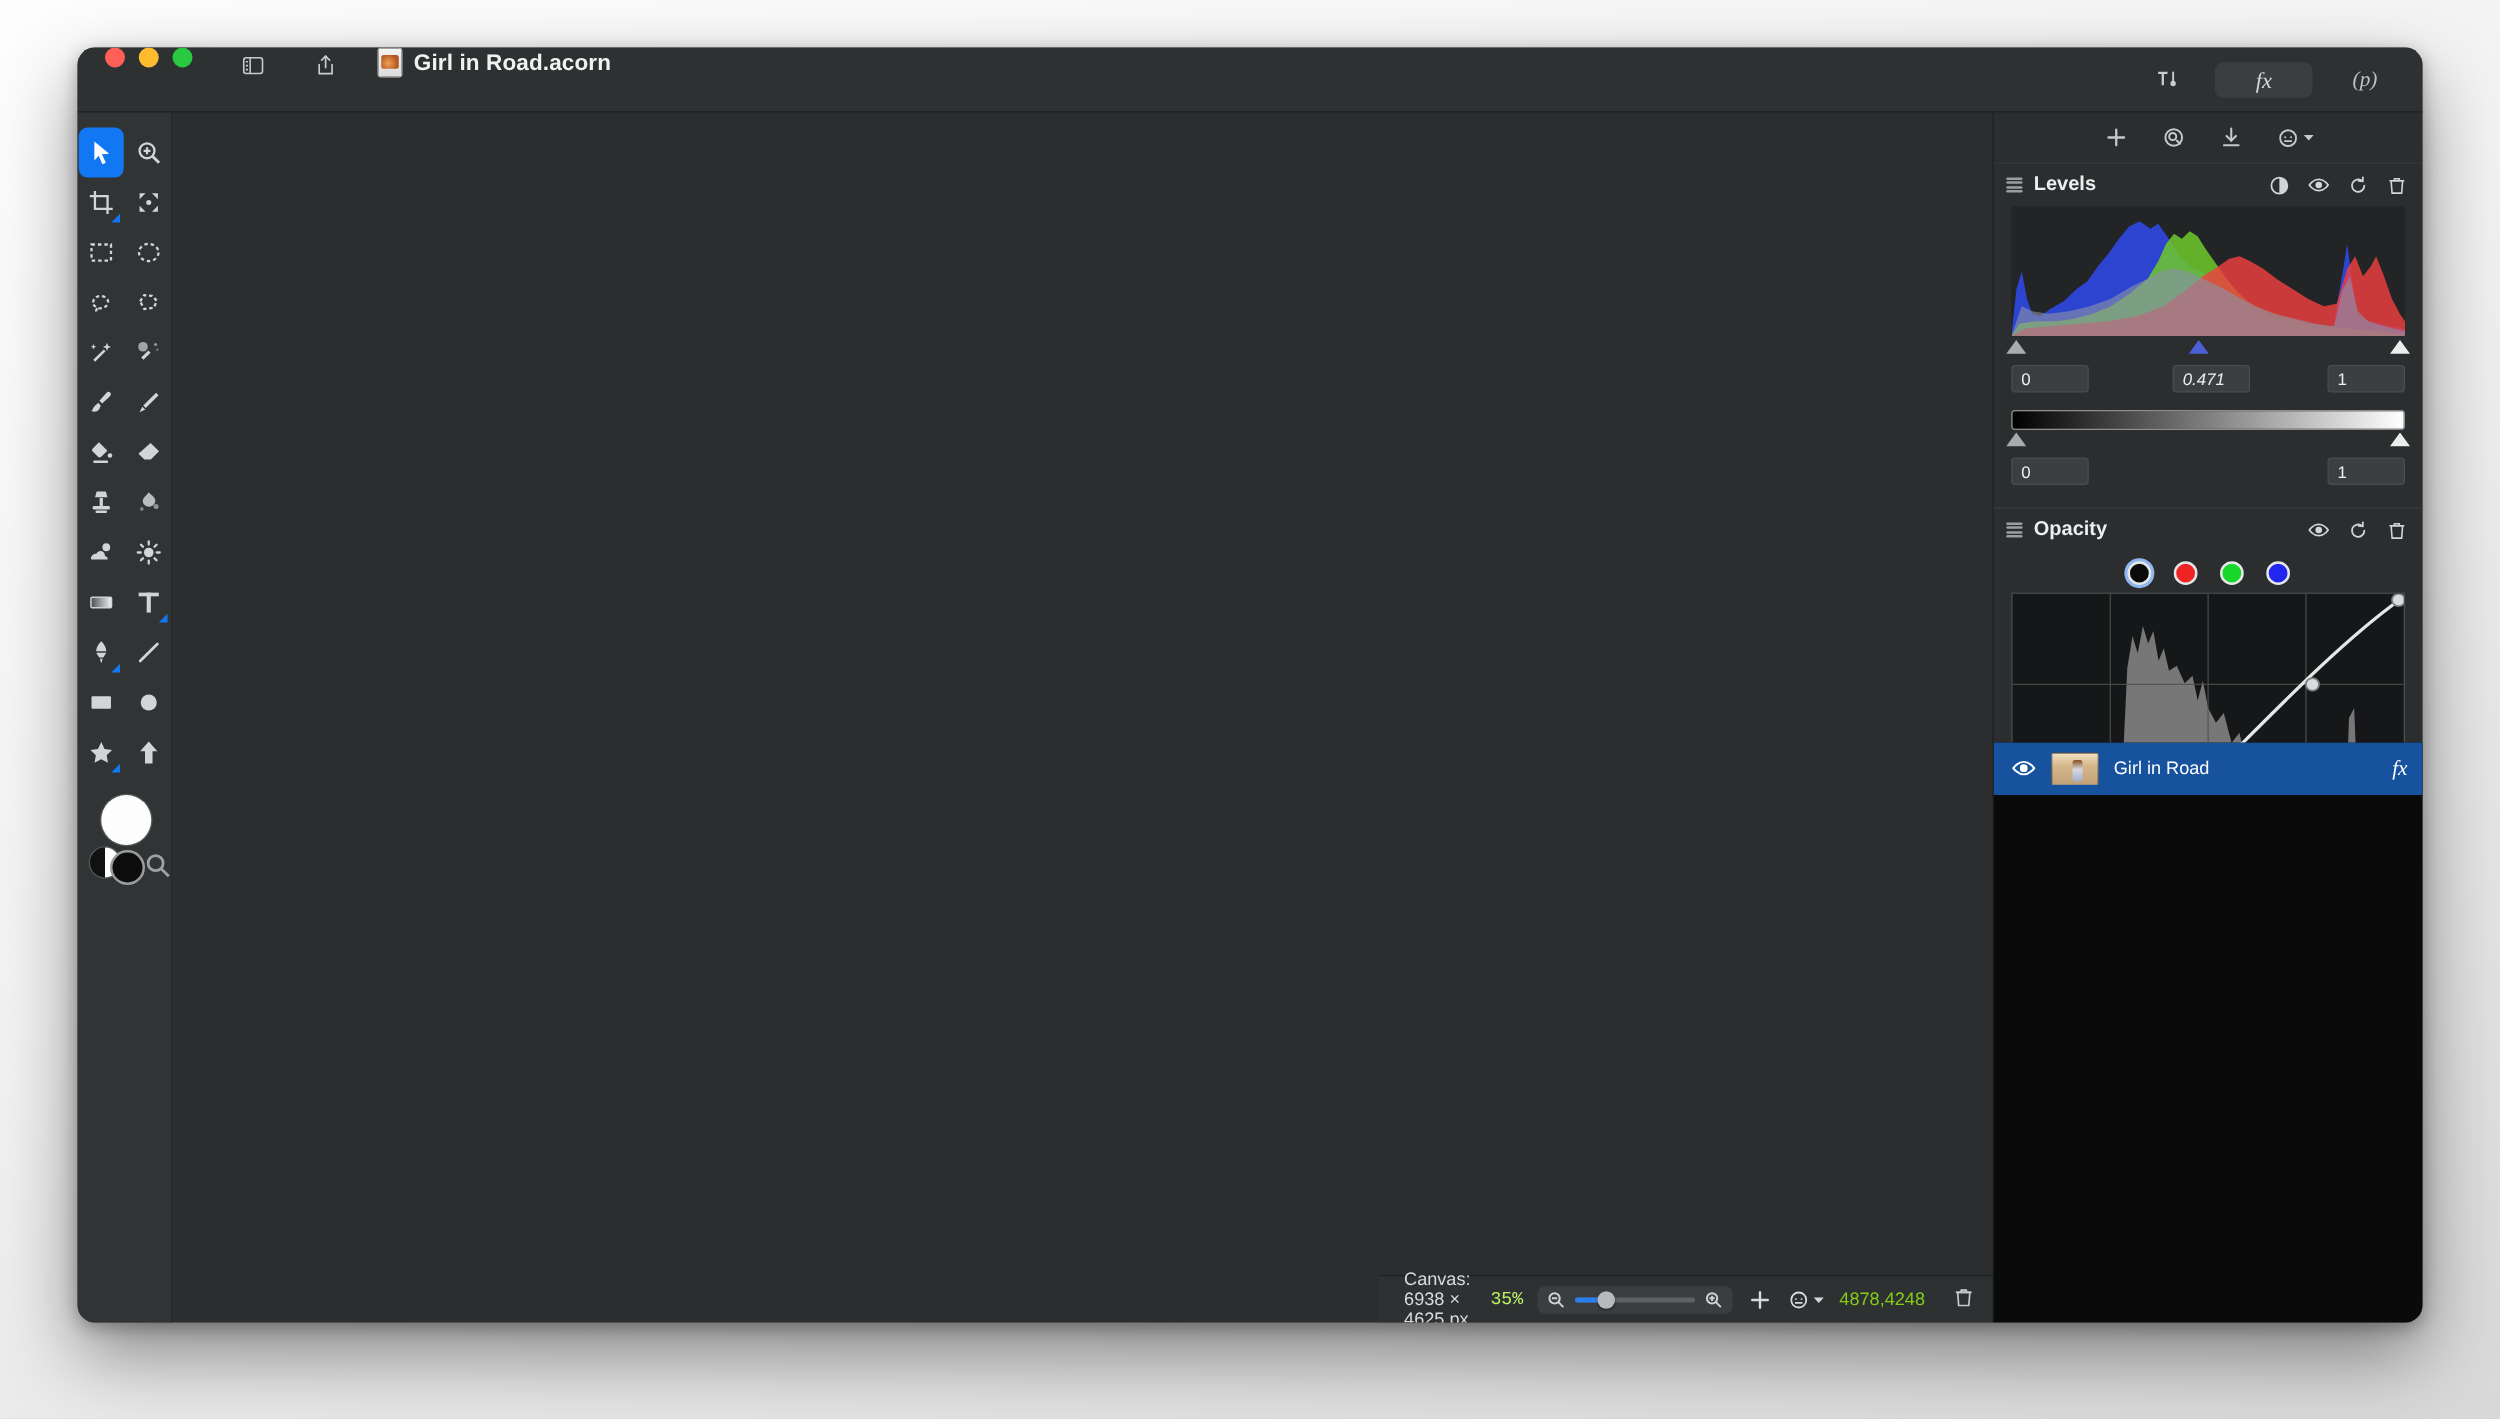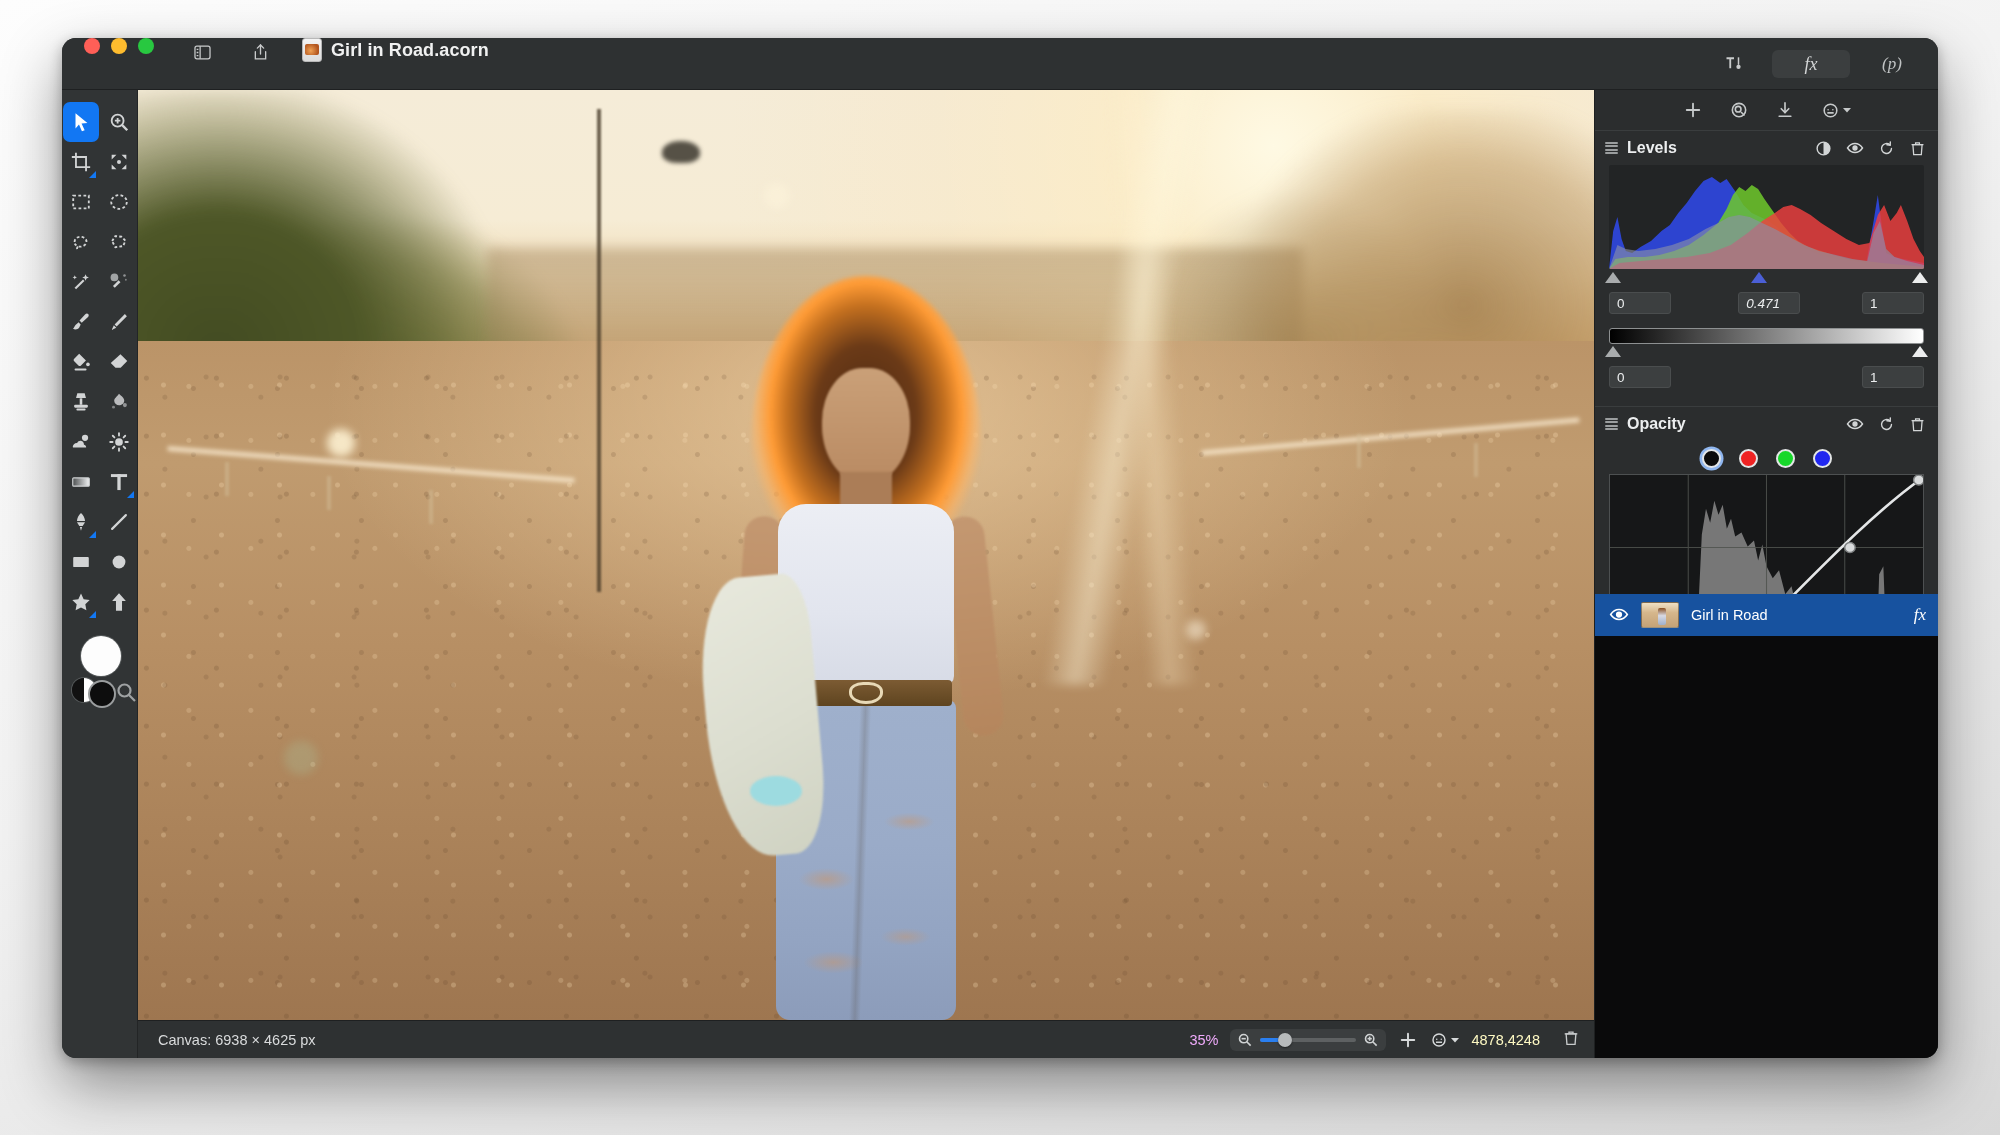--- a/index.html
+++ b/index.html
@@ -123,21 +123,21 @@
     position: absolute; left: 26px; top: 46px;
     width: 24px; height: 24px; border-radius: 50%;
     background: #0d0d0d; box-shadow: 0 0 0 2px #9a9d9e;
   }
   #loupe-tool {
     position: absolute; left: 50px; top: 44px;
     width: 24px; height: 24px; color: #9fa2a3;
   }
 
   
-  #canvas-area { flex: 1; display: flex; flex-direction: column; min-width: 0; }
+  #canvas-area { flex: 1; display: flex; flex-direction: row; min-width: 0; align-items: flex-end; }
   #canvas-wrap { flex: 1; position: relative; overflow: hidden; background: #1b1d1e; }
 
   
   #photo {
     position: absolute; inset: 0;
     background:
       
       radial-gradient(circle at 78% 6%, rgba(255,250,228,.95) 0%, rgba(255,236,190,.55) 11%, rgba(255,220,160,.12) 24%, transparent 38%),
       
       linear-gradient(to bottom,
@@ -292,40 +292,40 @@
   #statusbar {
     height: 38px; flex: 0 0 38px;
     background: #2e3132;
     border-top: 1px solid #1e2021;
     display: flex; align-items: center;
     color: #d9dbdc; font-size: 14.5px;
     padding: 0 14px;
   }
   #canvas-size { margin-left: 6px; }
   #status-right { margin-left: auto; display: flex; align-items: center; gap: 12px; }
-  #zoom-pct { font-size: 14.5px; color: #f0abfc; min-width: 42px; text-align: right; }
+  #zoom-pct { font-size: 14.5px; color: #bef264; min-width: 42px; text-align: right; font-family: Liberation Mono, monospace; }
   #zoom-slider-group {
     display: flex; align-items: center; gap: 7px;
     background: #3b3e3f; border-radius: 6px; padding: 3px 7px;
   }
   .zoom-mag { width: 16px; height: 16px; color: #cfd2d3; }
   #zoom-track {
     position: relative; width: 96px; height: 4px;
     background: #5e6162; border-radius: 2px;
   }
   #zoom-fill {
     position: absolute; left: 0; top: 0; height: 4px; width: 22%;
     background: #2a7ff0; border-radius: 2px;
   }
   #zoom-knob {
     position: absolute; left: 18%; top: -5px;
     width: 14px; height: 14px; border-radius: 50%;
     background: #b7babb; box-shadow: 0 1px 2px rgba(0,0,0,.5);
   }
-  #coords { color: #fef9c3; font-size: 14.5px; }
+  #coords { color: #84cc16; font-size: 14.5px; }
   #status-trash { margin-left: 10px; color: #c7cacb; }
 
   
   #rightpanel {
     width: 344px; flex: 0 0 344px;
     background: #2b2d2e;
     border-left: 1px solid #1e2021;
     display: flex; flex-direction: column; min-height: 0;
   }
   #panel-toolrow {

